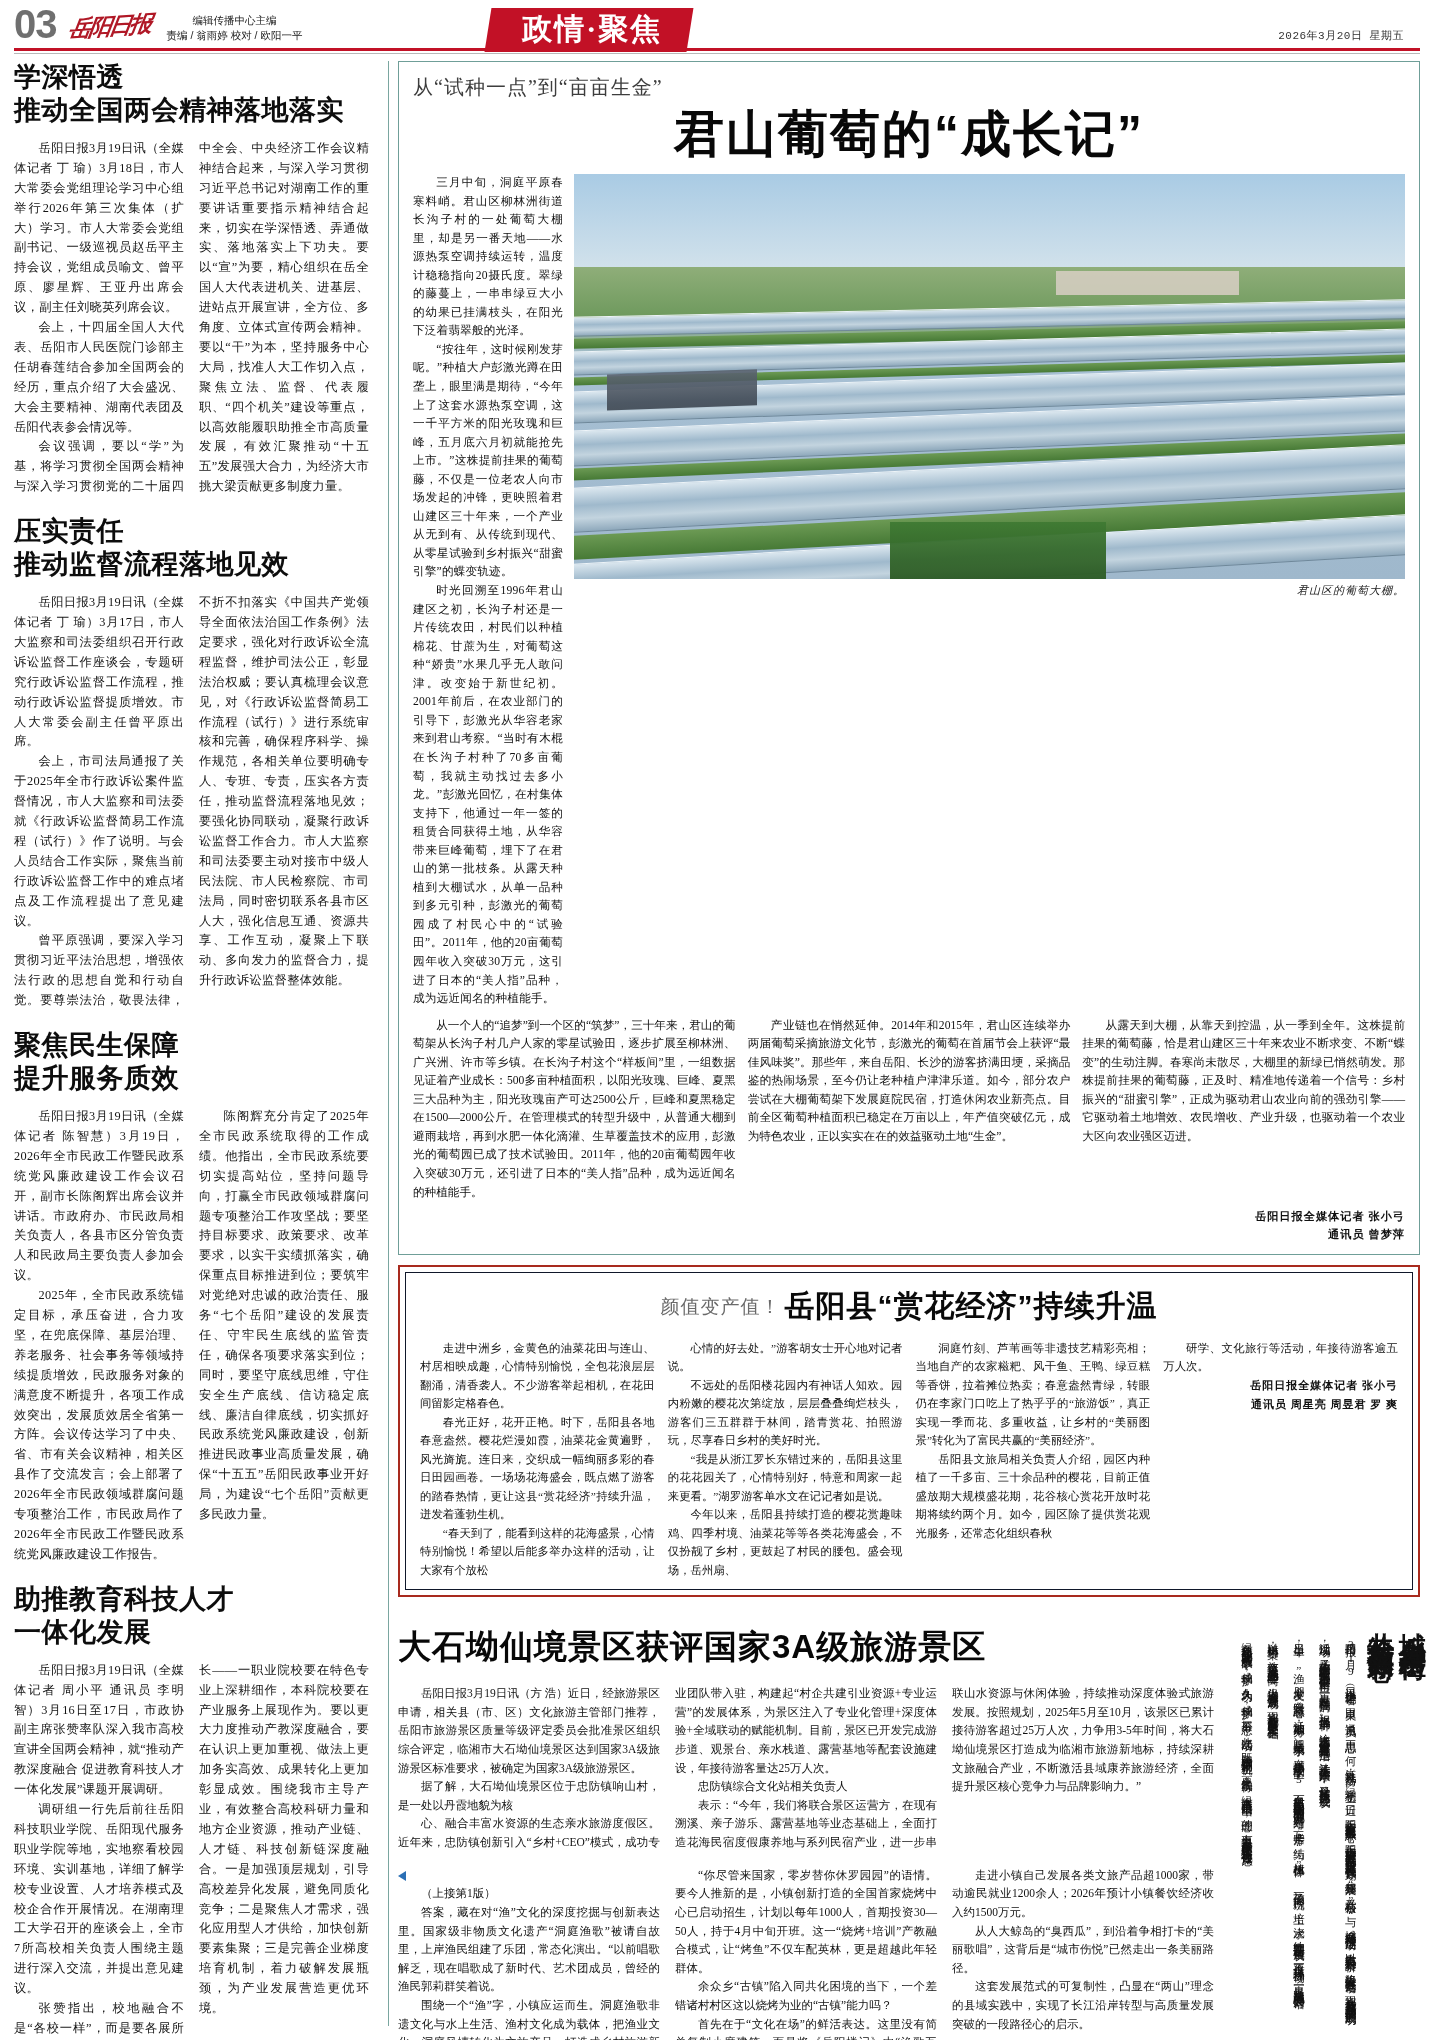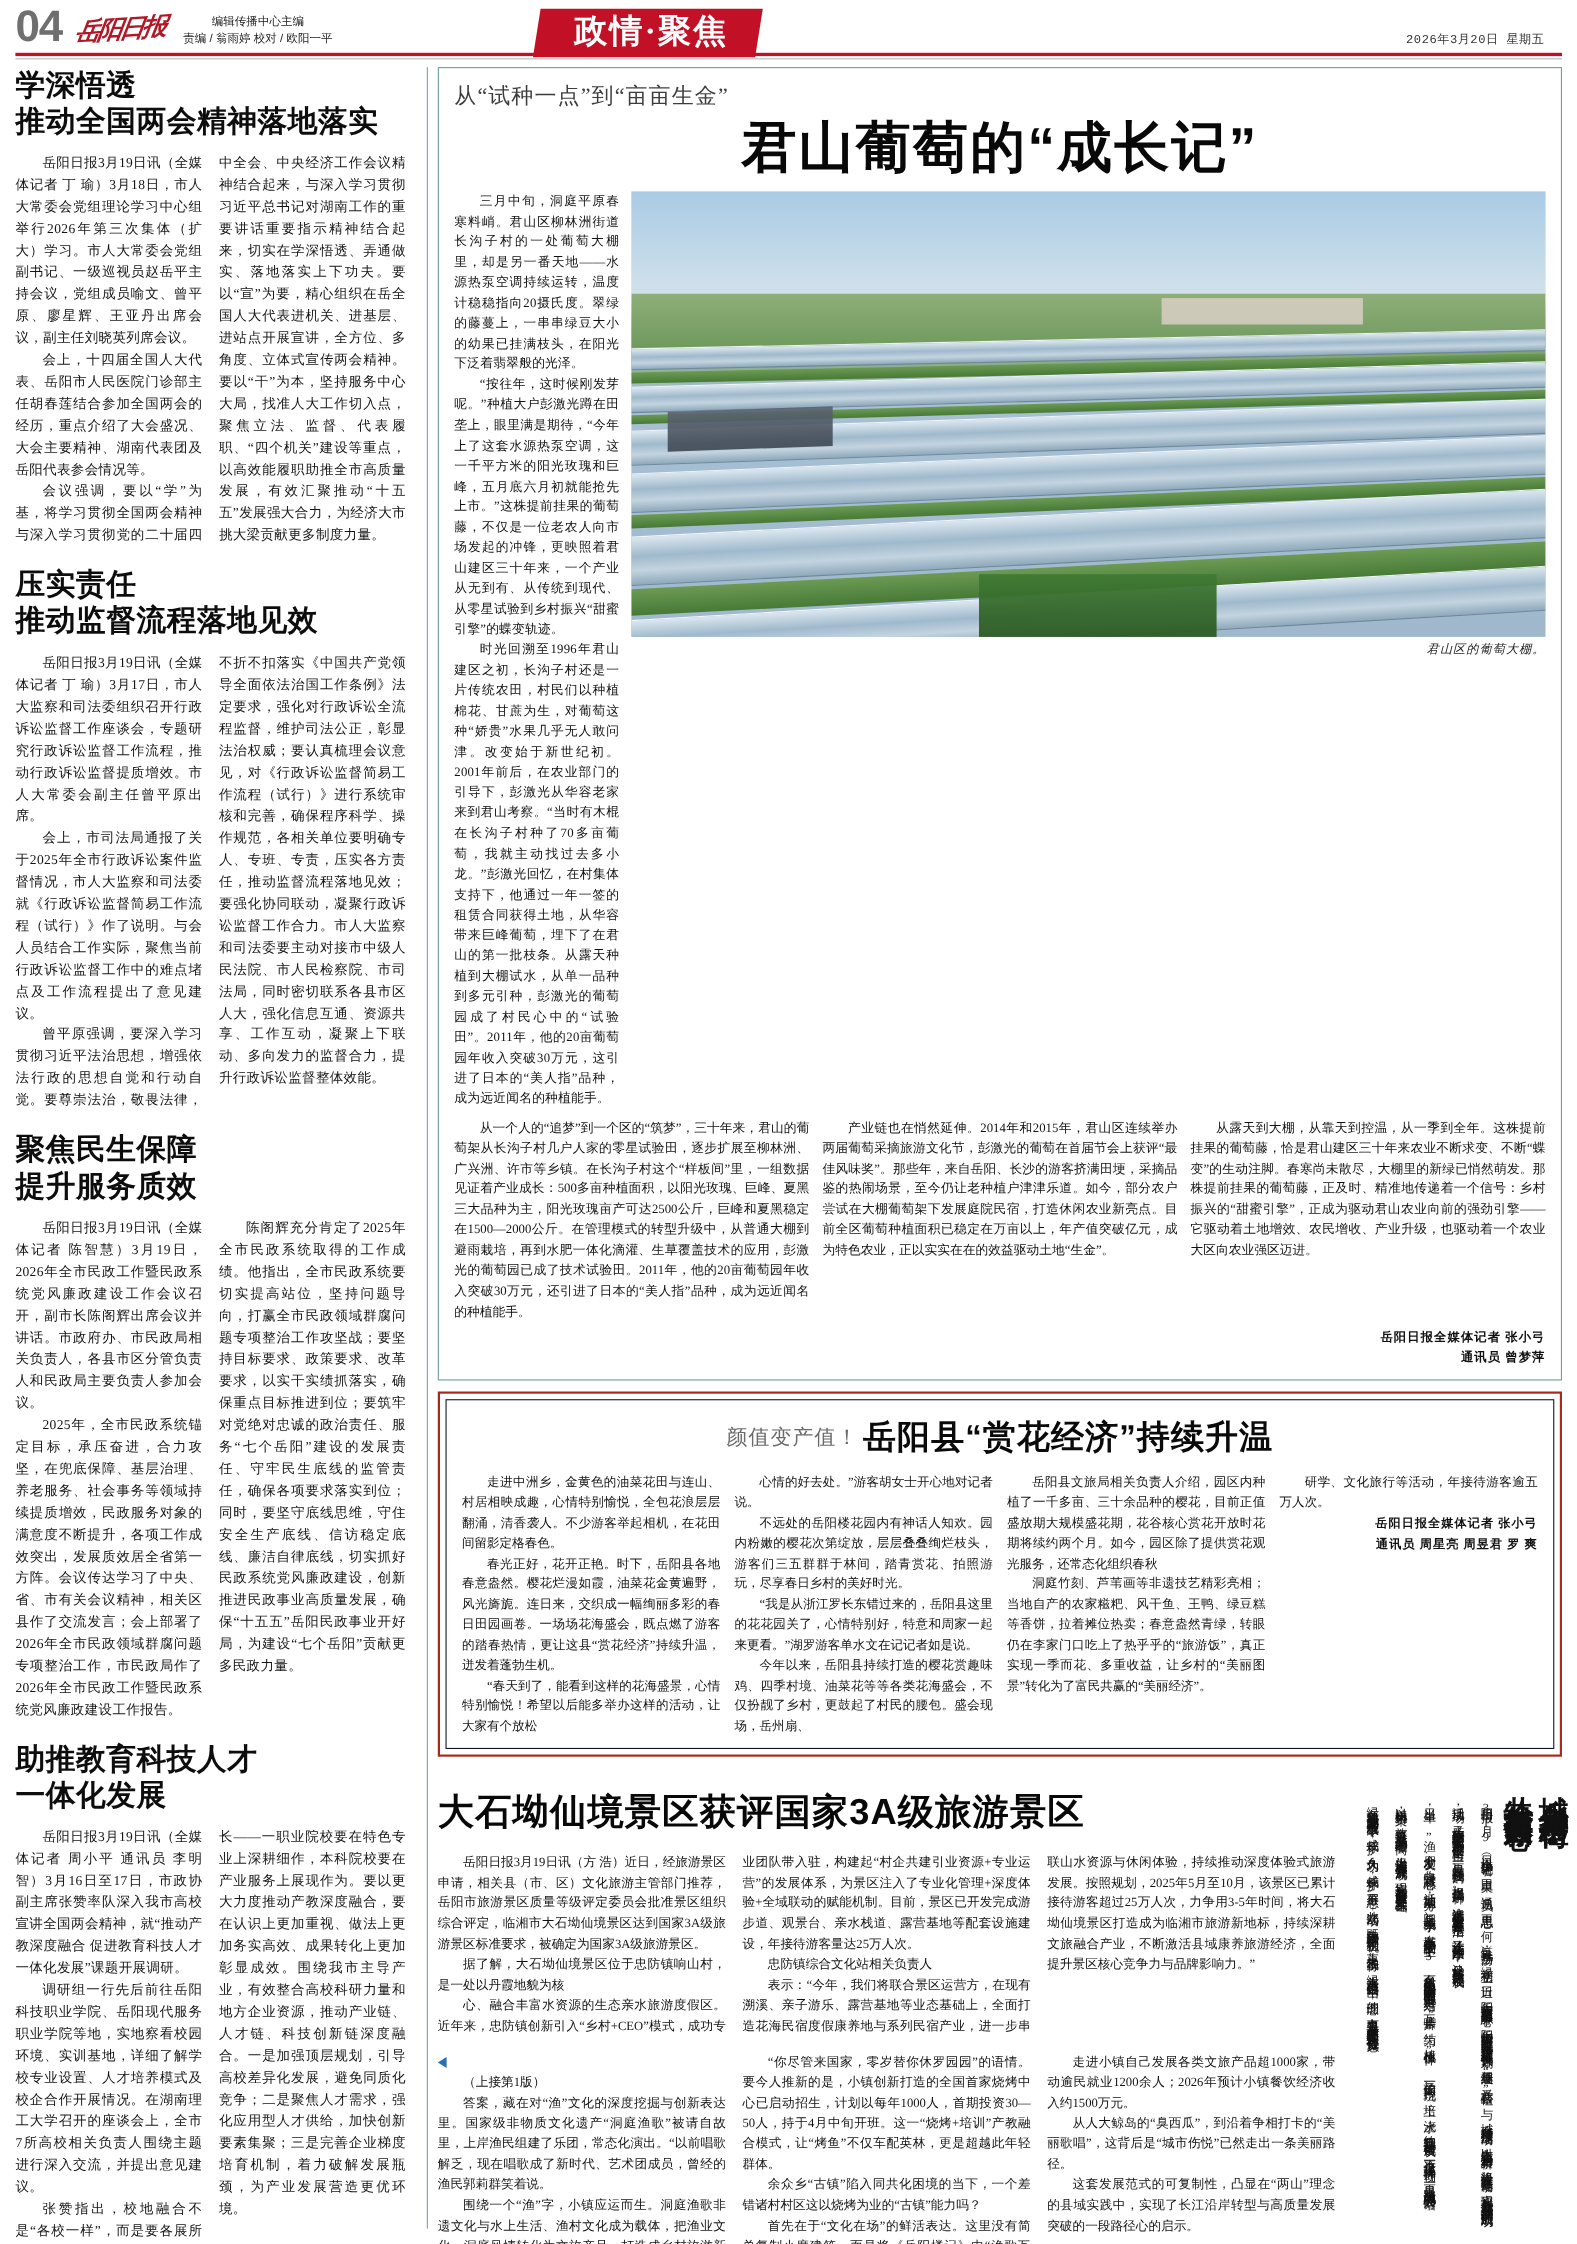--- a/index.html
+++ b/index.html
@@ -229,21 +229,21 @@
     margin-left:4px;
   }
   .rail-title .l2 { display:block; }
 </style>
 </head>
 <body>
 
 <div class="page">
 
   <div class="masthead">
-    <div class="pagenum">04</div>
+    <div class="pagenum">03</div>
     <div class="logo-cn">岳阳日报</div>
     <div class="editors">
       <div>编辑传播中心主编</div>
       <div>责编 / 翁雨婷  校对 / 欧阳一平</div>
     </div>
     <div class="banner-wrap">
       <div class="banner"><span>政情·聚焦</span></div>
     </div>
     <div class="dateline">2026年3月20日 星期五</div>
   </div>
@@ -370,22 +370,22 @@
                 <p>春光正好，花开正艳。时下，岳阳县各地春意盎然。樱花烂漫如霞，油菜花金黄遍野，风光旖旎。连日来，交织成一幅绚丽多彩的春日田园画卷。一场场花海盛会，既点燃了游客的踏春热情，更让这县“赏花经济”持续升温，迸发着蓬勃生机。</p>
                 <p>“春天到了，能看到这样的花海盛景，心情特别愉悦！希望以后能多举办这样的活动，让大家有个放松</p>
               </div>
             <div>
                 <p>心情的好去处。”游客胡女士开心地对记者说。</p>
                 <p>不远处的岳阳楼花园内有神话人知欢。园内粉嫩的樱花次第绽放，层层叠叠绚烂枝头，游客们三五群群于林间，踏青赏花、拍照游玩，尽享春日乡村的美好时光。</p>
                 <p>“我是从浙江罗长东错过来的，岳阳县这里的花花园关了，心情特别好，特意和周家一起来更看。”湖罗游客单水文在记记者如是说。</p>
                 <p>今年以来，岳阳县持续打造的樱花赏趣味鸡、四季村境、油菜花等等各类花海盛会，不仅扮靓了乡村，更鼓起了村民的腰包。盛会现场，岳州扇、</p>
               </div>
             <div>
+                <p>洞庭竹刻、芦苇画等非遗技艺精彩亮相；当地自产的农家糍粑、风干鱼、王鸭、绿豆糕等香饼，拉着摊位热卖；春意盎然青绿，转眼仍在李家门口吃上了热乎乎的“旅游饭”，真正实现一季而花、多重收益，让乡村的“美丽图景”转化为了富民共赢的“美丽经济”。</p>
                 <p>岳阳县文旅局相关负责人介绍，园区内种植了一千多亩、三十余品种的樱花，目前正值盛放期大规模盛花期，花谷核心赏花开放时花期将续约两个月。如今，园区除了提供赏花观光服务，还常态化组织春秋</p>
-                <p>洞庭竹刻、芦苇画等非遗技艺精彩亮相；当地自产的农家糍粑、风干鱼、王鸭、绿豆糕等香饼，拉着摊位热卖；春意盎然青绿，转眼仍在李家门口吃上了热乎乎的“旅游饭”，真正实现一季而花、多重收益，让乡村的“美丽图景”转化为了富民共赢的“美丽经济”。</p>
               </div>
             <div>
               <div>
                   <p>研学、文化旅行等活动，年接待游客逾五万人次。</p>
                 </div>
               <div class="rb-byline">
                 <div>岳阳日报全媒体记者 张小弓</div>
                 <div>通讯员 周星亮 周昱君 罗 爽</div>
               </div>
             </div>

